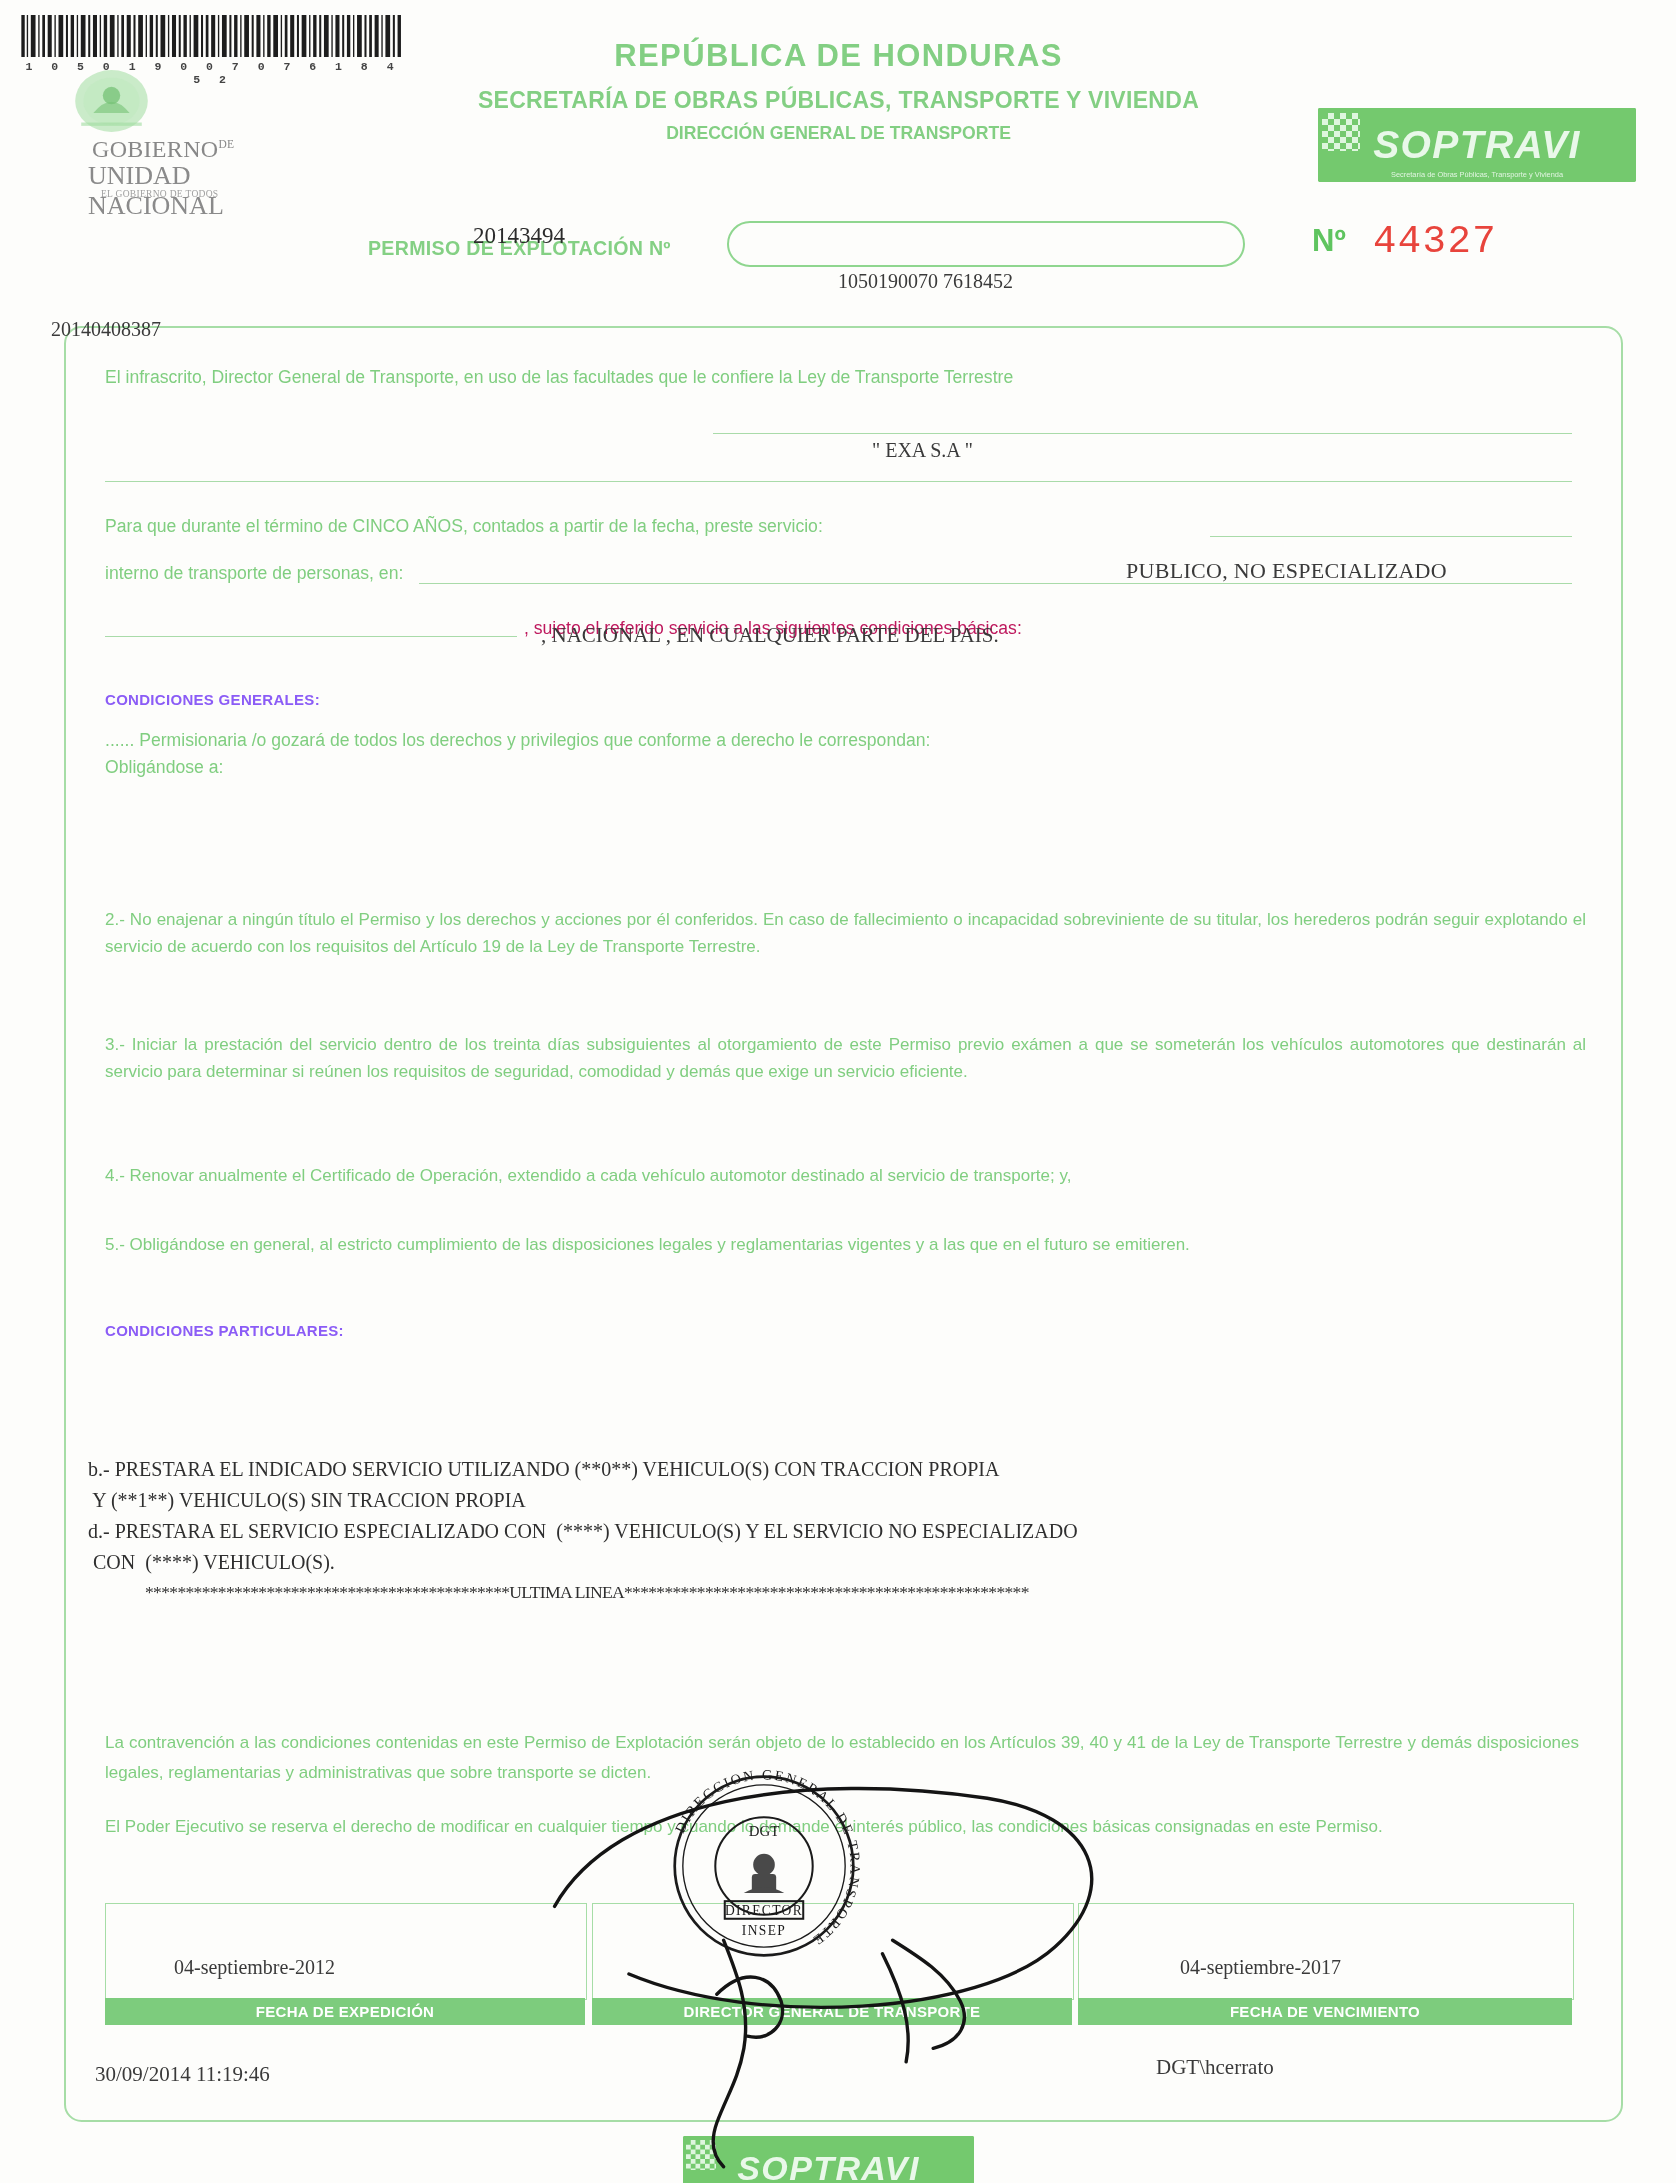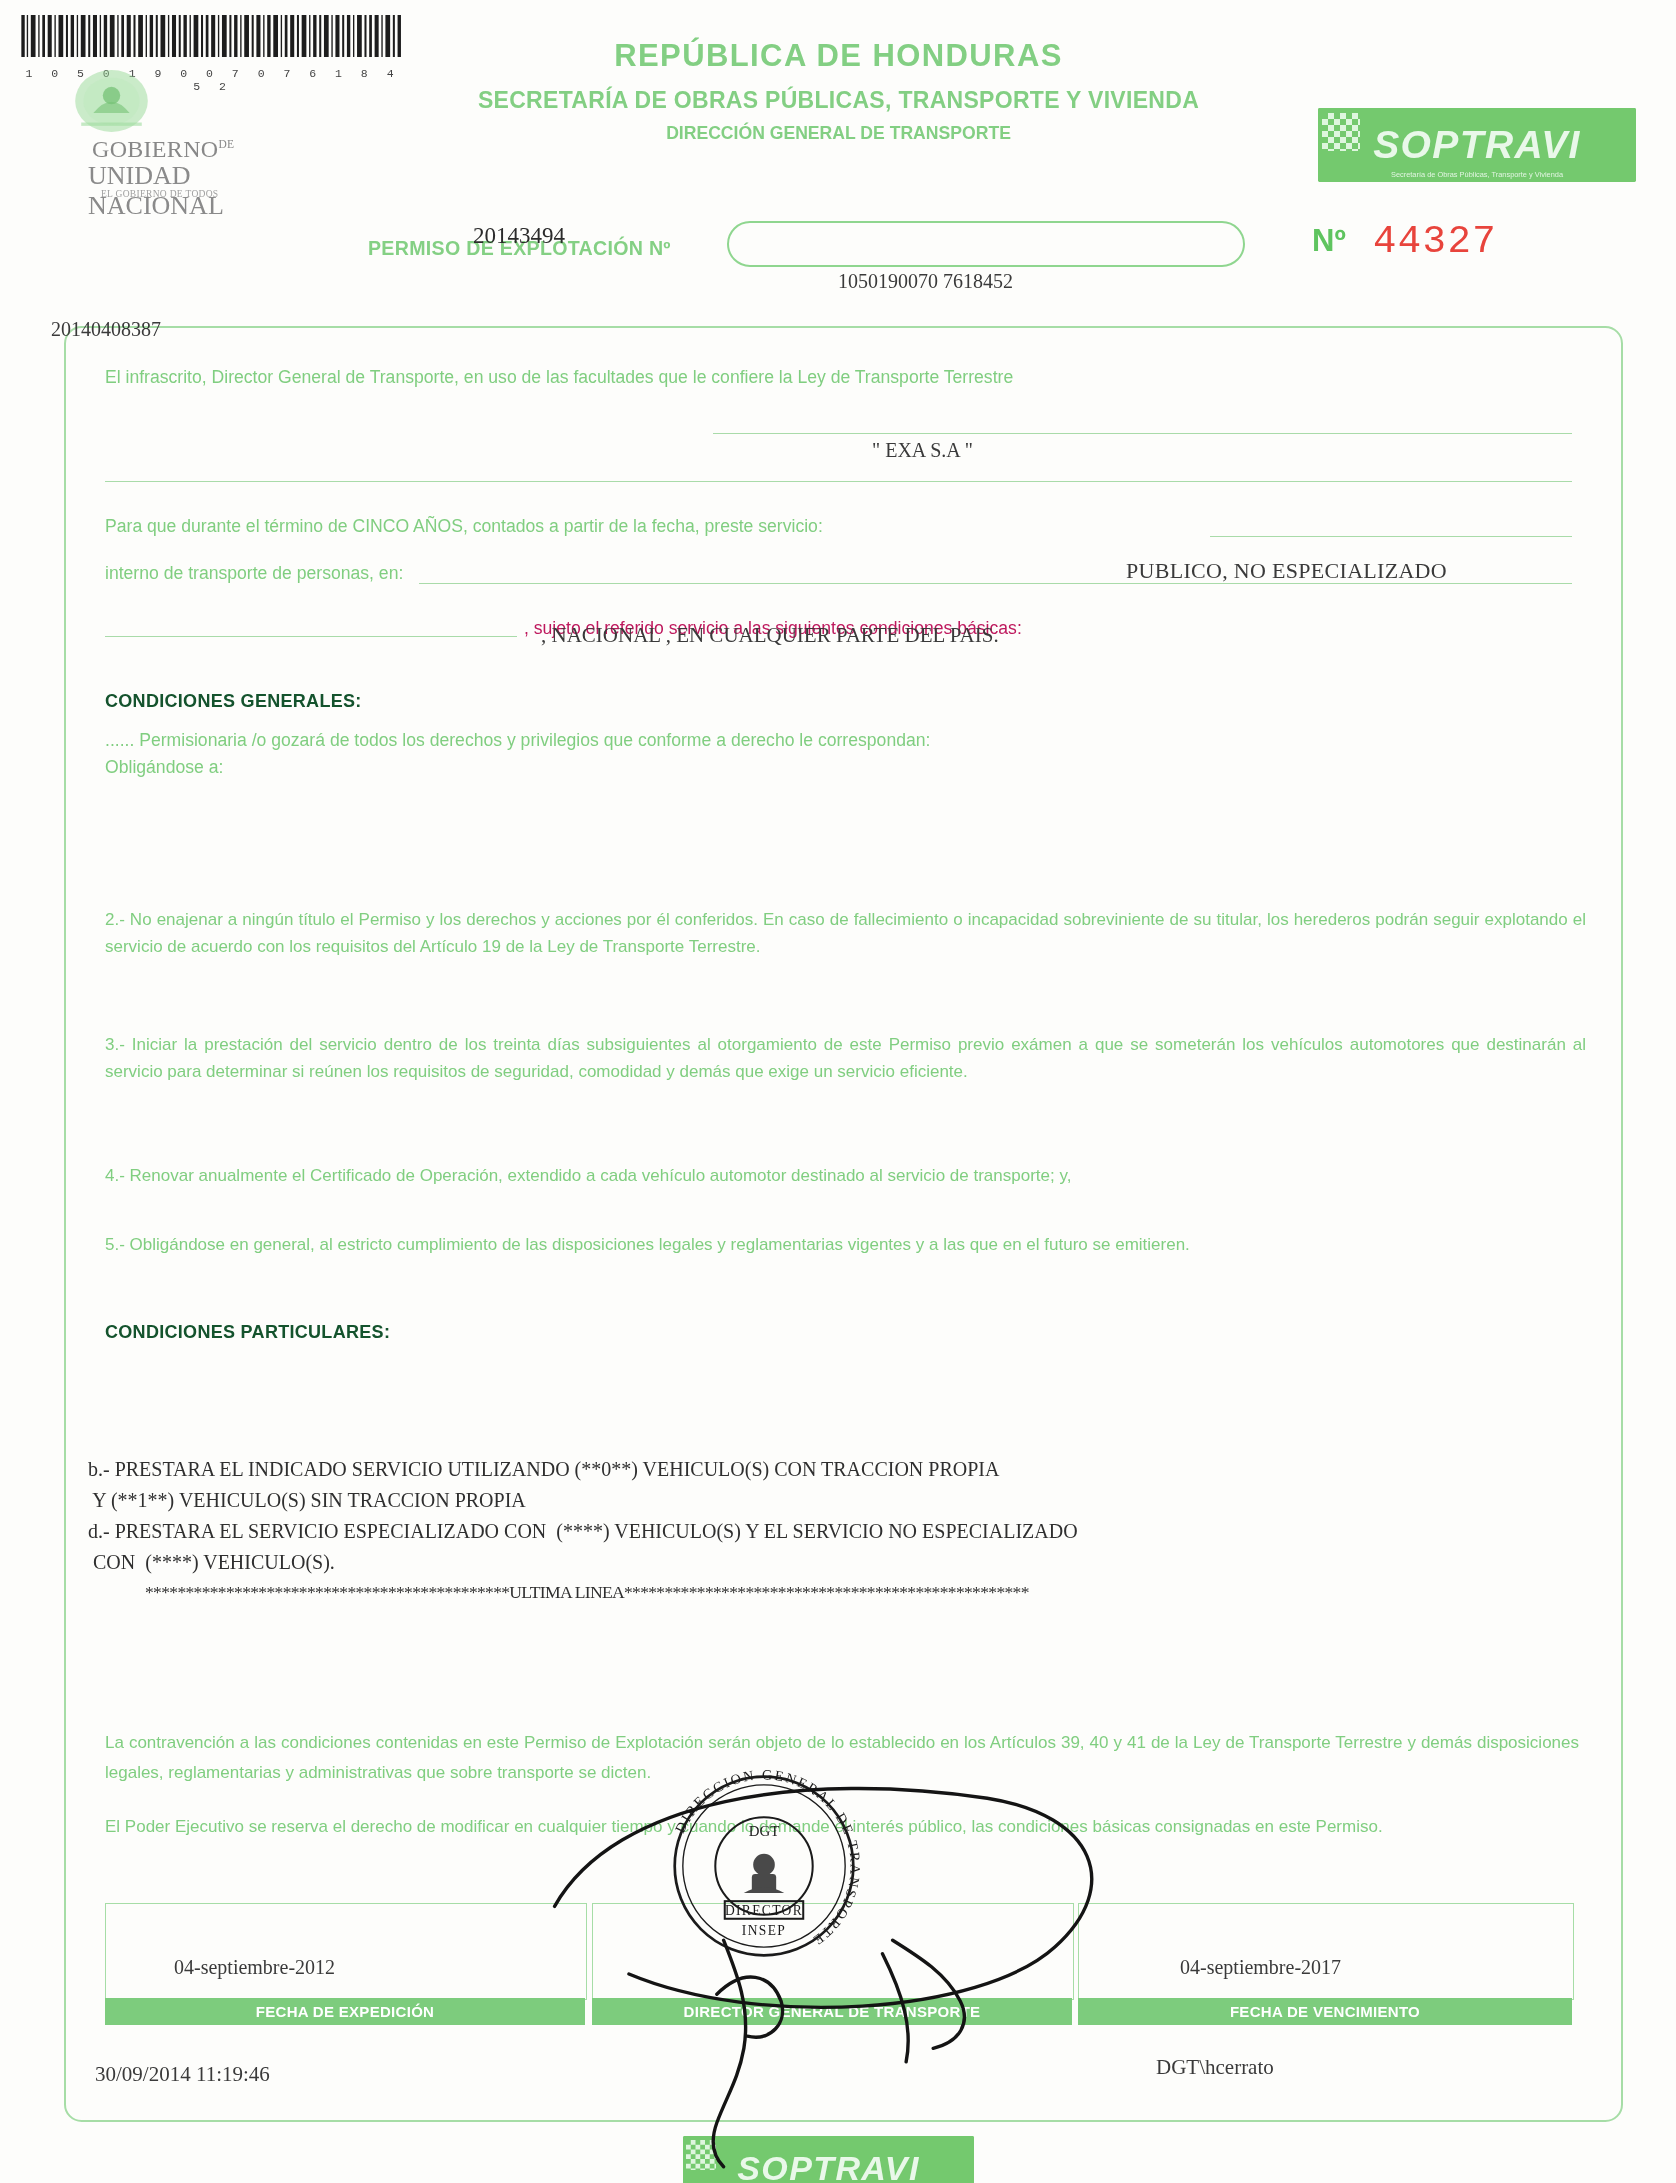--- a/index.html
+++ b/index.html
@@ -36,21 +36,21 @@
   }
 
   
   #barcode {
     left: 20px; top: 15px; width: 385px; height: 53px;
   }
   #barcode .bars { width: 100%; height: 42px; display: block; }
   #barcode .bcnum {
     font-family: "Liberation Mono", monospace;
     font-size: 11.5px; letter-spacing: 6px; color: #444;
-    margin-top: 10px; text-align: center;
+    margin-top: 3px; text-align: center; font-weight: bold;
   }
 
   
   #gobierno {
     left: 41px; top: 66px; width: 291px; height: 115px;
   }
   #gobierno .seal {
     position: absolute; left: 20px; top: 0; width: 101px; height: 74px;
     opacity: .85;
   }
@@ -141,21 +141,21 @@
   }
 
   
   .para {
     position: absolute;
     font-size: 17.6px;
     line-height: 26px;
     color: #80ce80;
   }
   .sec-title {
-    position: absolute; font-size: 18px; font-weight: bold; color: #14532d;
+    position: absolute; font-size: 15px; font-weight: bold; color: #8b5cf6;
     letter-spacing: 0.3px;
   }
   .item {
     position: absolute; font-size: 17px; line-height: 27px; color: #80ce80;
     text-align: justify;
   }
 
   
   .pblock {
     position: absolute; color: #2f2f2f; font-family: "Liberation Serif", serif;

